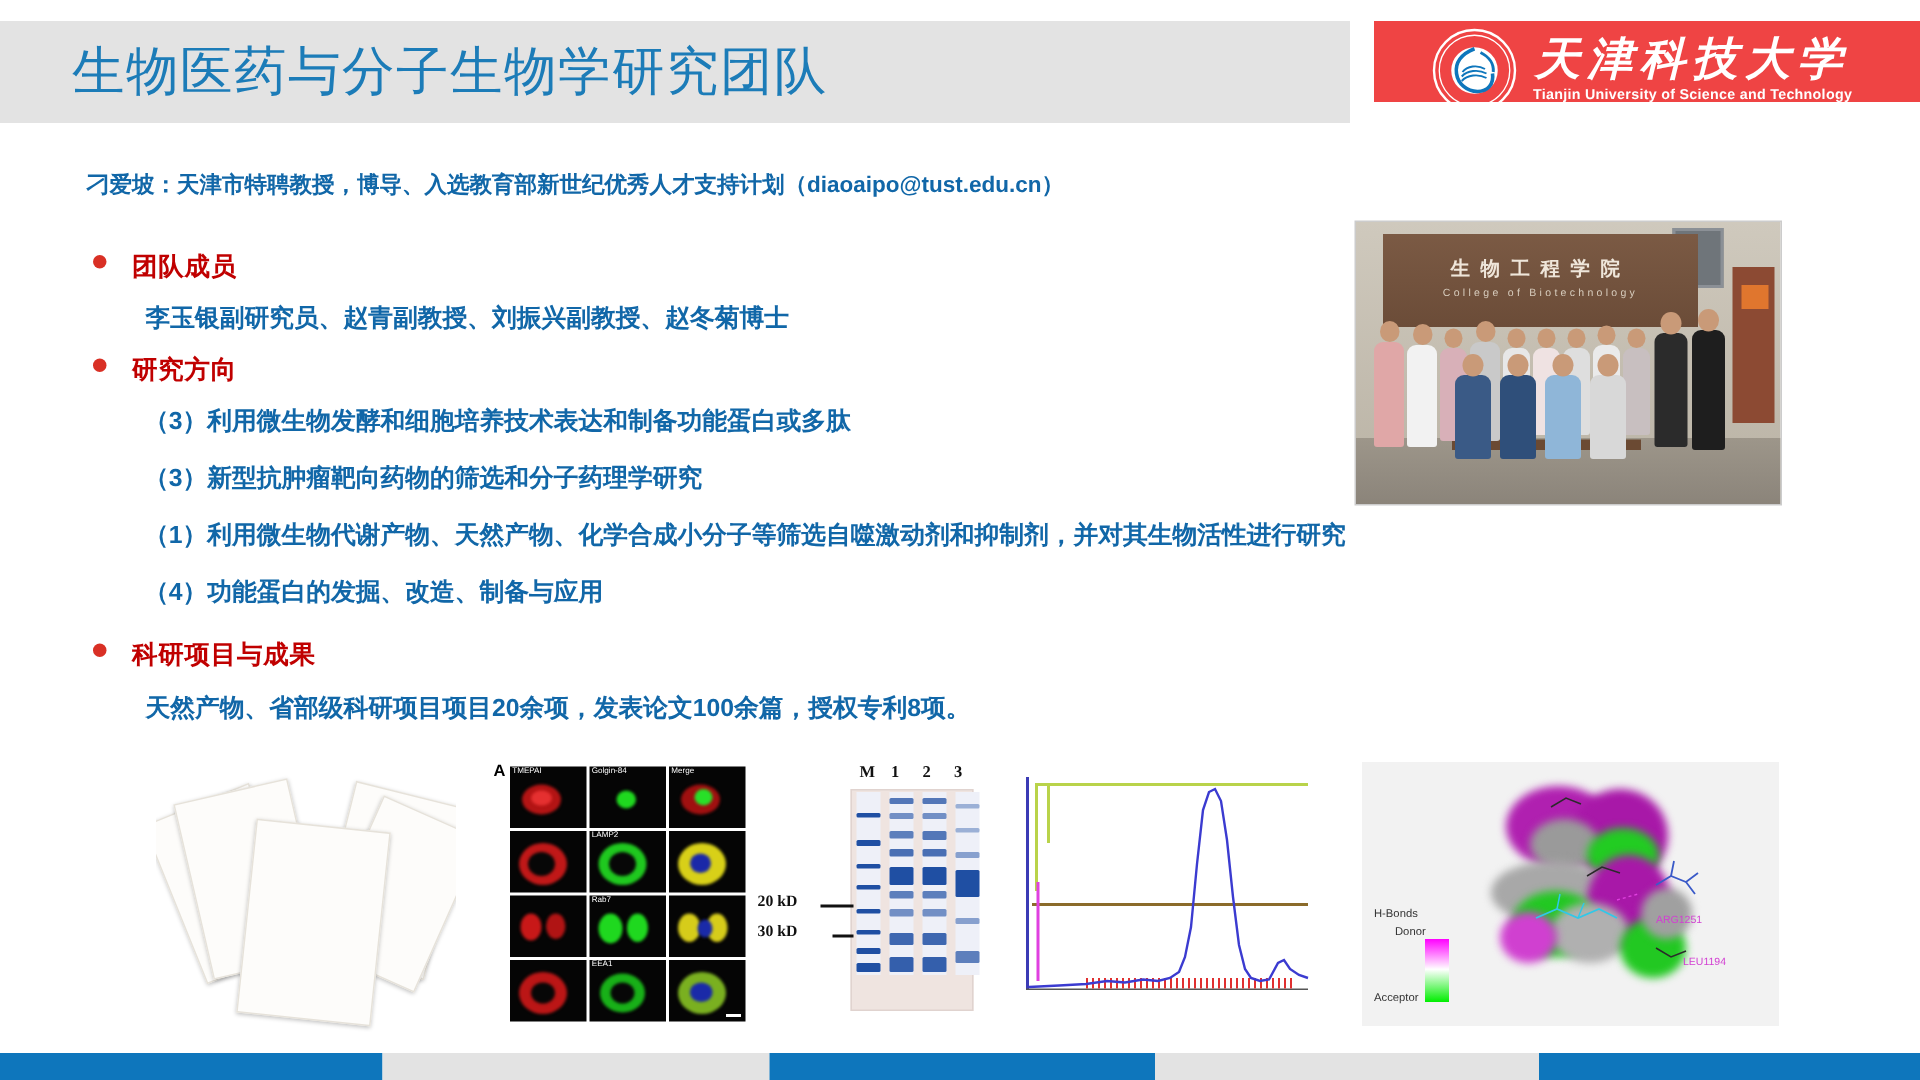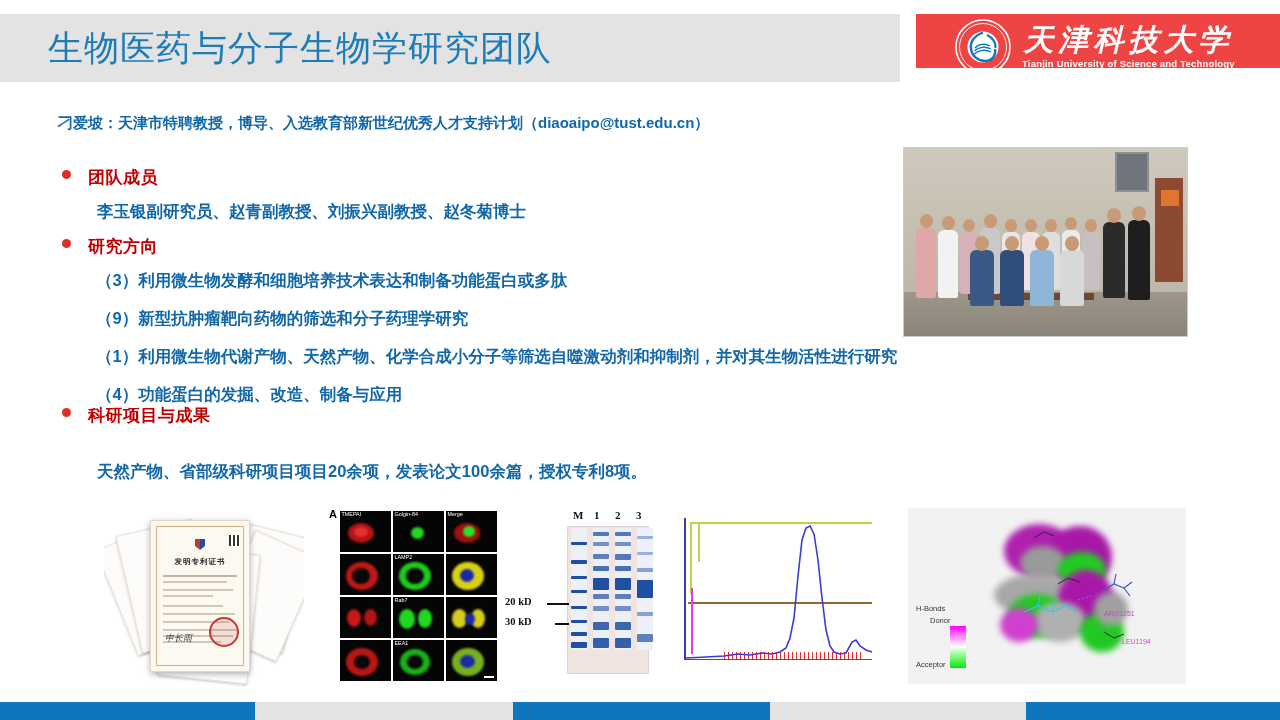--- a/index.html
+++ b/index.html
@@ -373,35 +373,39 @@
   <span class="bullet-dot"></span>
   <span class="bullet-head">团队成员</span>
 </div>
 <div class="sub-line" style="left:97px; top:201px;">李玉银副研究员、赵青副教授、刘振兴副教授、赵冬菊博士</div>
 
 <div class="bullet-row" style="left:62px; top:235px;">
   <span class="bullet-dot"></span>
   <span class="bullet-head">研究方向</span>
 </div>
 <div class="sub-line" style="left:96px; top:270px;">（3）利用微生物发酵和细胞培养技术表达和制备功能蛋白或多肽</div>
-<div class="sub-line" style="left:96px; top:308px;">（9）新型抗肿瘤靶向药物的筛选和分子药理学研究</div>
+<div class="sub-line" style="left:96px; top:308px;">（3）新型抗肿瘤靶向药物的筛选和分子药理学研究</div>
 <div class="sub-line" style="left:96px; top:346px;">（1）利用微生物代谢产物、天然产物、化学合成小分子等筛选自噬激动剂和抑制剂，并对其生物活性进行研究</div>
 <div class="sub-line" style="left:96px; top:384px;">（4）功能蛋白的发掘、改造、制备与应用</div>
 
-<div class="bullet-row" style="left:62px; top:404px;">
+<div class="bullet-row" style="left:62px; top:425px;">
   <span class="bullet-dot"></span>
   <span class="bullet-head">科研项目与成果</span>
 </div>
 <div class="sub-line" style="left:97px; top:461px;">天然产物、省部级科研项目项目20余项，发表论文100余篇，授权专利8项。</div>
 
 <div class="group-photo">
   <div class="gp-floor"></div>
   <div class="gp-window"></div>
   <div class="gp-door"></div>
   <div class="gp-door-sign"></div>
+  <div class="gp-wall">
+    <div class="gp-wall-cn">生物工程学院</div>
+    <div class="gp-wall-en">College of Biotechnology</div>
+  </div>
   <div class="gp-bench"></div>
 
   <div class="gp-person" style="left:12px;  top:80px;  width:20px; height:70px; background:#e0a7a7;"></div>
   <div class="gp-head" style="left:16px; top:66px; width:13px; height:14px;"></div>
   <div class="gp-person" style="left:34px;  top:82px;  width:20px; height:68px; background:#f2f2f2;"></div>
   <div class="gp-head" style="left:38px; top:68px; width:13px; height:14px;"></div>
   <div class="gp-person" style="left:56px;  top:84px;  width:18px; height:62px; background:#d8b0b8;"></div>
   <div class="gp-head" style="left:59px; top:71px; width:12px; height:13px;"></div>
   <div class="gp-person" style="left:76px;  top:80px;  width:20px; height:66px; background:#c9c9c9;"></div>
   <div class="gp-head" style="left:80px; top:66px; width:13px; height:14px;"></div>
@@ -430,43 +434,20 @@
   <div class="gp-head" style="left:161px; top:88px; width:14px; height:15px;"></div>
 </div>
 
 <div class="fig fig-patent">
   <div class="cert-sheet" style="left:10px; top:26px; width:74px; height:112px; transform:rotate(-22deg);"></div>
   <div class="cert-sheet" style="left:24px; top:20px; width:76px; height:118px; transform:rotate(-13deg);"></div>
   <div class="cert-sheet" style="left:118px; top:22px; width:74px; height:116px; transform:rotate(14deg);"></div>
   <div class="cert-sheet" style="left:126px; top:34px; width:70px; height:110px; transform:rotate(24deg);"></div>
   <div class="cert-sheet" style="left:60px; top:44px; width:88px; height:128px; transform:rotate(6deg);"></div>
 
-  <div class="cert-main">
-    <div class="cert-inner-border"></div>
-    <div class="cert-emblem">
-      <svg width="18" height="16" viewBox="0 0 18 16">
-        <path d="M4 2 L9 2 L9 13 L4 9 Z" fill="#c0392b"></path>
-        <path d="M9 2 L14 2 L14 9 L9 13 Z" fill="#2a4b9b"></path>
-      </svg>
-    </div>
-    <div class="cert-qr"></div>
-    <div class="cert-title">发明专利证书</div>
-    <div class="cert-line" style="top:54px; width:74px; background:#bdb6a9;"></div>
-    <div class="cert-line" style="top:60px; width:64px;"></div>
-    <div class="cert-line" style="top:68px; width:70px;"></div>
-    <div class="cert-line" style="top:74px; width:50px;"></div>
-    <div class="cert-line" style="top:84px; width:60px;"></div>
-    <div class="cert-line" style="top:92px; width:72px;"></div>
-    <div class="cert-line" style="top:100px; width:66px;"></div>
-    <div class="cert-line" style="top:108px; width:74px;"></div>
-    <div class="cert-line" style="top:114px; width:70px;"></div>
-    <div class="cert-line" style="top:120px; width:58px;"></div>
-    <div class="cert-sign">申长雨</div>
-    <div class="cert-seal"></div>
-  </div>
 </div>
 
 <div class="fig fig-if">
   <div class="if-label-A">A</div>
   <div class="if-grid">
 
     <div class="if-cell">
       <span class="if-cap">TMEPAI</span>
       <span class="blob" style="left:8px;  top:12px; width:26px; height:20px; background:#b31414;"></span>
       <span class="blob" style="left:14px; top:16px; width:14px; height:10px; background:#e53030;"></span>

